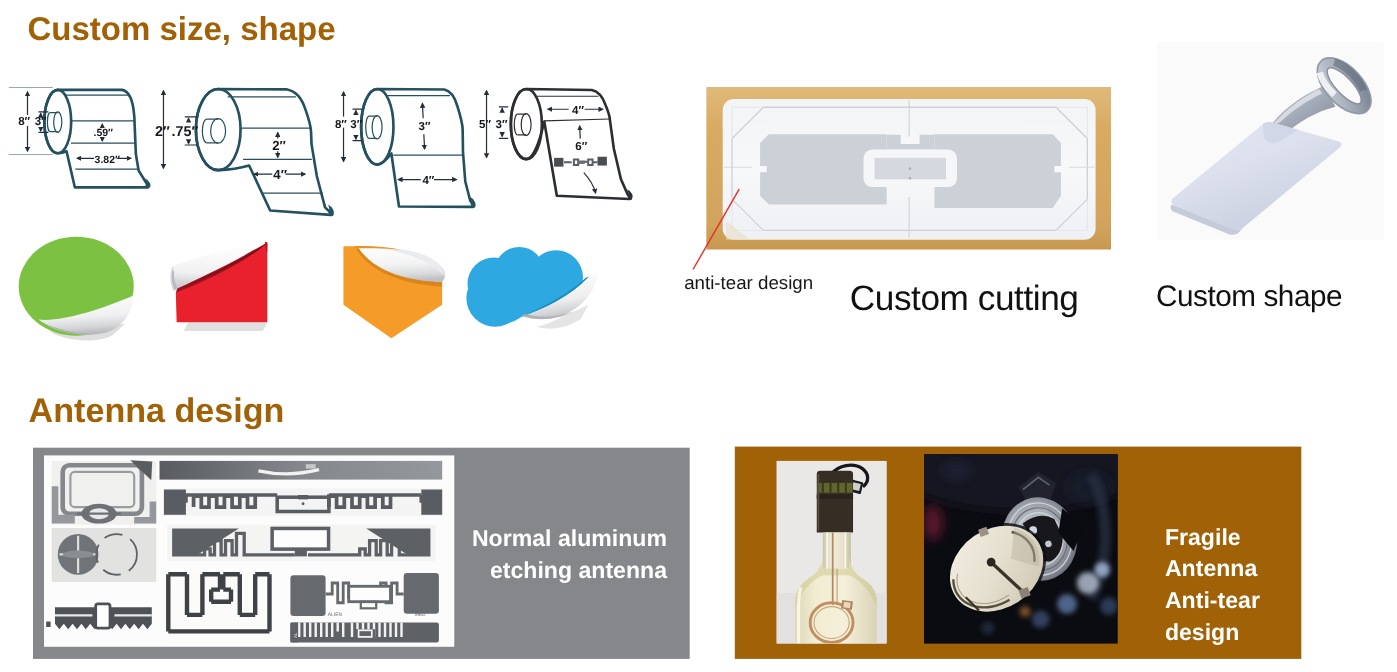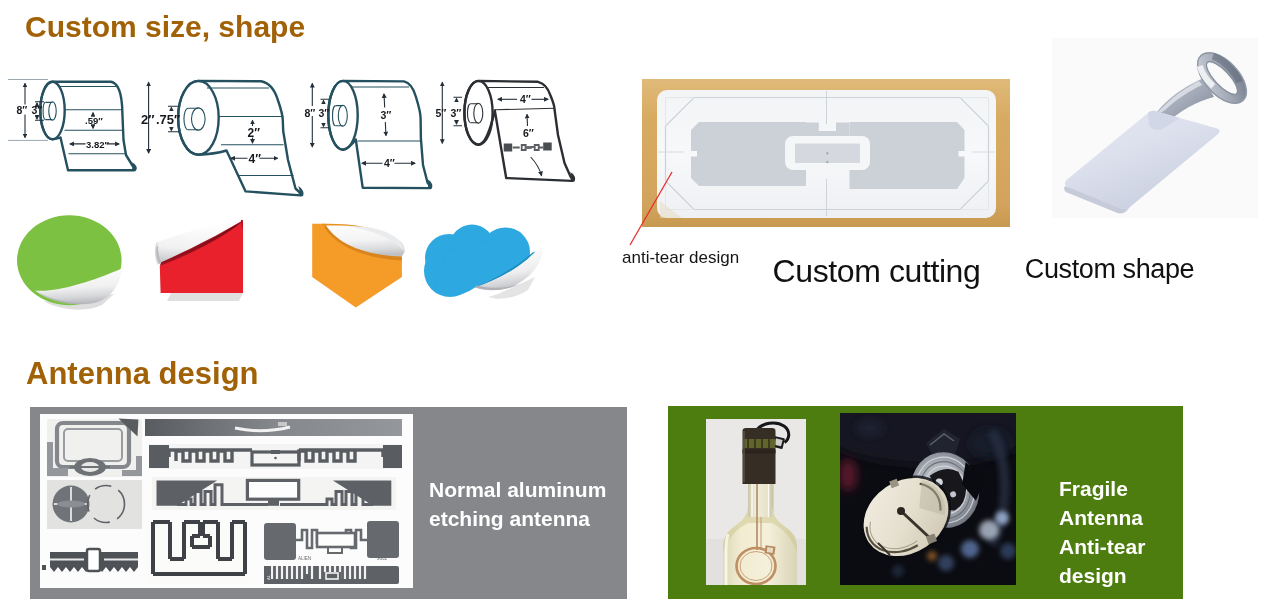--- a/index.html
+++ b/index.html
@@ -272,23 +272,23 @@
         <ellipse cx="170" cy="40" rx="16.8" ry="30.8" fill="none" stroke="#9099a5" stroke-width="1.5"></ellipse>
         <ellipse cx="170" cy="40" rx="7.4" ry="21.4" fill="none" stroke="#88909c" stroke-width="1.3"></ellipse>
         <path d="M162,16 A 12,26 0 0 0 158,40" fill="none" stroke="#edeff3" stroke-width="6"></path>
         <path d="M178,18 A 12,26 0 0 1 180,55" fill="none" stroke="#5e6878" stroke-width="7" opacity="0.55"></path>
       </g>
     </g>
     <path d="M103.8,73.2 L164.4,90.3 C168,91.3 168.5,93.5 166,96 L78,169 C74.5,171.8 70,171.5 66,169 L16,149 C12.5,147.5 12,144.5 14.5,142 L96,75 C98.5,72.9 101,72.4 103.8,73.2 Z" fill="url(#tagf)"></path>
     <path d="M16,149 L66,169 C70,171.5 74.5,171.8 78,169 L74,173.5 C71,176 66.5,176 63,174 L15,154.5 C12,153 11.5,150.5 13,148 Z" fill="#b8bfd0" opacity="0.8"></path>
     <path d="M103.8,73.2 L128,80 L112,90 C106,93.5 100,92 97,87 L96,75 C98.5,72.9 101,72.4 103.8,73.2 Z" fill="#d2d7e7"></path>
   </svg>
-  <div class="abs" style="left:1006px;top:254px;width:207px;text-align:center;font-size:27px;letter-spacing:-0.4px;color:#111;">Custom shape</div>
-
-  <div class="abs" style="left:30px;top:407px;width:597px;height:192px;background:#85878a;">
+  <div class="abs" style="left:1032px;top:254px;width:207px;text-align:center;font-size:27px;letter-spacing:-0.4px;color:#111;">Custom shape</div>
+
+  <div class="abs" style="left:30px;top:407px;width:597px;height:192px;background:#85878a;text-align:right;">
     <div class="abs" style="left:10px;top:7px;width:373px;height:174px;background:#fcfcfc;">
     <svg width="373" height="174" viewBox="0 0 373 174">
       <defs>
         <linearGradient id="abar" x1="0" y1="0" x2="1" y2="0">
           <stop offset="0" stop-color="#585c60"></stop>
             <stop offset="0.5" stop-color="#84888c"></stop>
             <stop offset="1" stop-color="#94989c"></stop>
         </linearGradient>
       </defs>
 
@@ -369,21 +369,21 @@
         <rect x="283" y="158" width="18" height="8" fill="#5e6266"></rect>
         <rect x="286" y="159" width="12" height="6" fill="none" stroke="#f2f2f2" stroke-width="1.6"></rect>
         <rect x="224" y="152" width="7" height="18" fill="#5e6266"></rect>
         <text x="225" y="165" font-size="4" fill="#ddd" font-family="Liberation Sans" transform="rotate(-90 228 163)">AL</text>
       </g>
     </svg>
     </div>
     <div class="abs" style="left:399px;top:68px;font-size:21px;font-weight:bold;color:#fff;line-height:29px;">Normal aluminum<br>etching antenna</div>
   </div>
 
-  <div class="abs" style="left:668px;top:406px;width:515px;height:193px;background:#4d7c0f;">
+  <div class="abs" style="left:668px;top:406px;width:515px;height:193px;background:#a16207;">
     <div class="abs" style="left:38px;top:13px;width:100px;height:166px;background:#e7e6e4;">
     <svg width="100" height="166" viewBox="0 0 100 166">
       <defs>
         <linearGradient id="bodyg" x1="0" y1="0" x2="1" y2="0">
           <stop offset="0" stop-color="#ddd7b9"></stop>
             <stop offset="0.25" stop-color="#f2ecd2"></stop>
             <stop offset="0.6" stop-color="#f5f0da"></stop>
             <stop offset="1" stop-color="#d9d3b6"></stop>
         </linearGradient>
         <linearGradient id="neckg" x1="0" y1="0" x2="1" y2="0">

